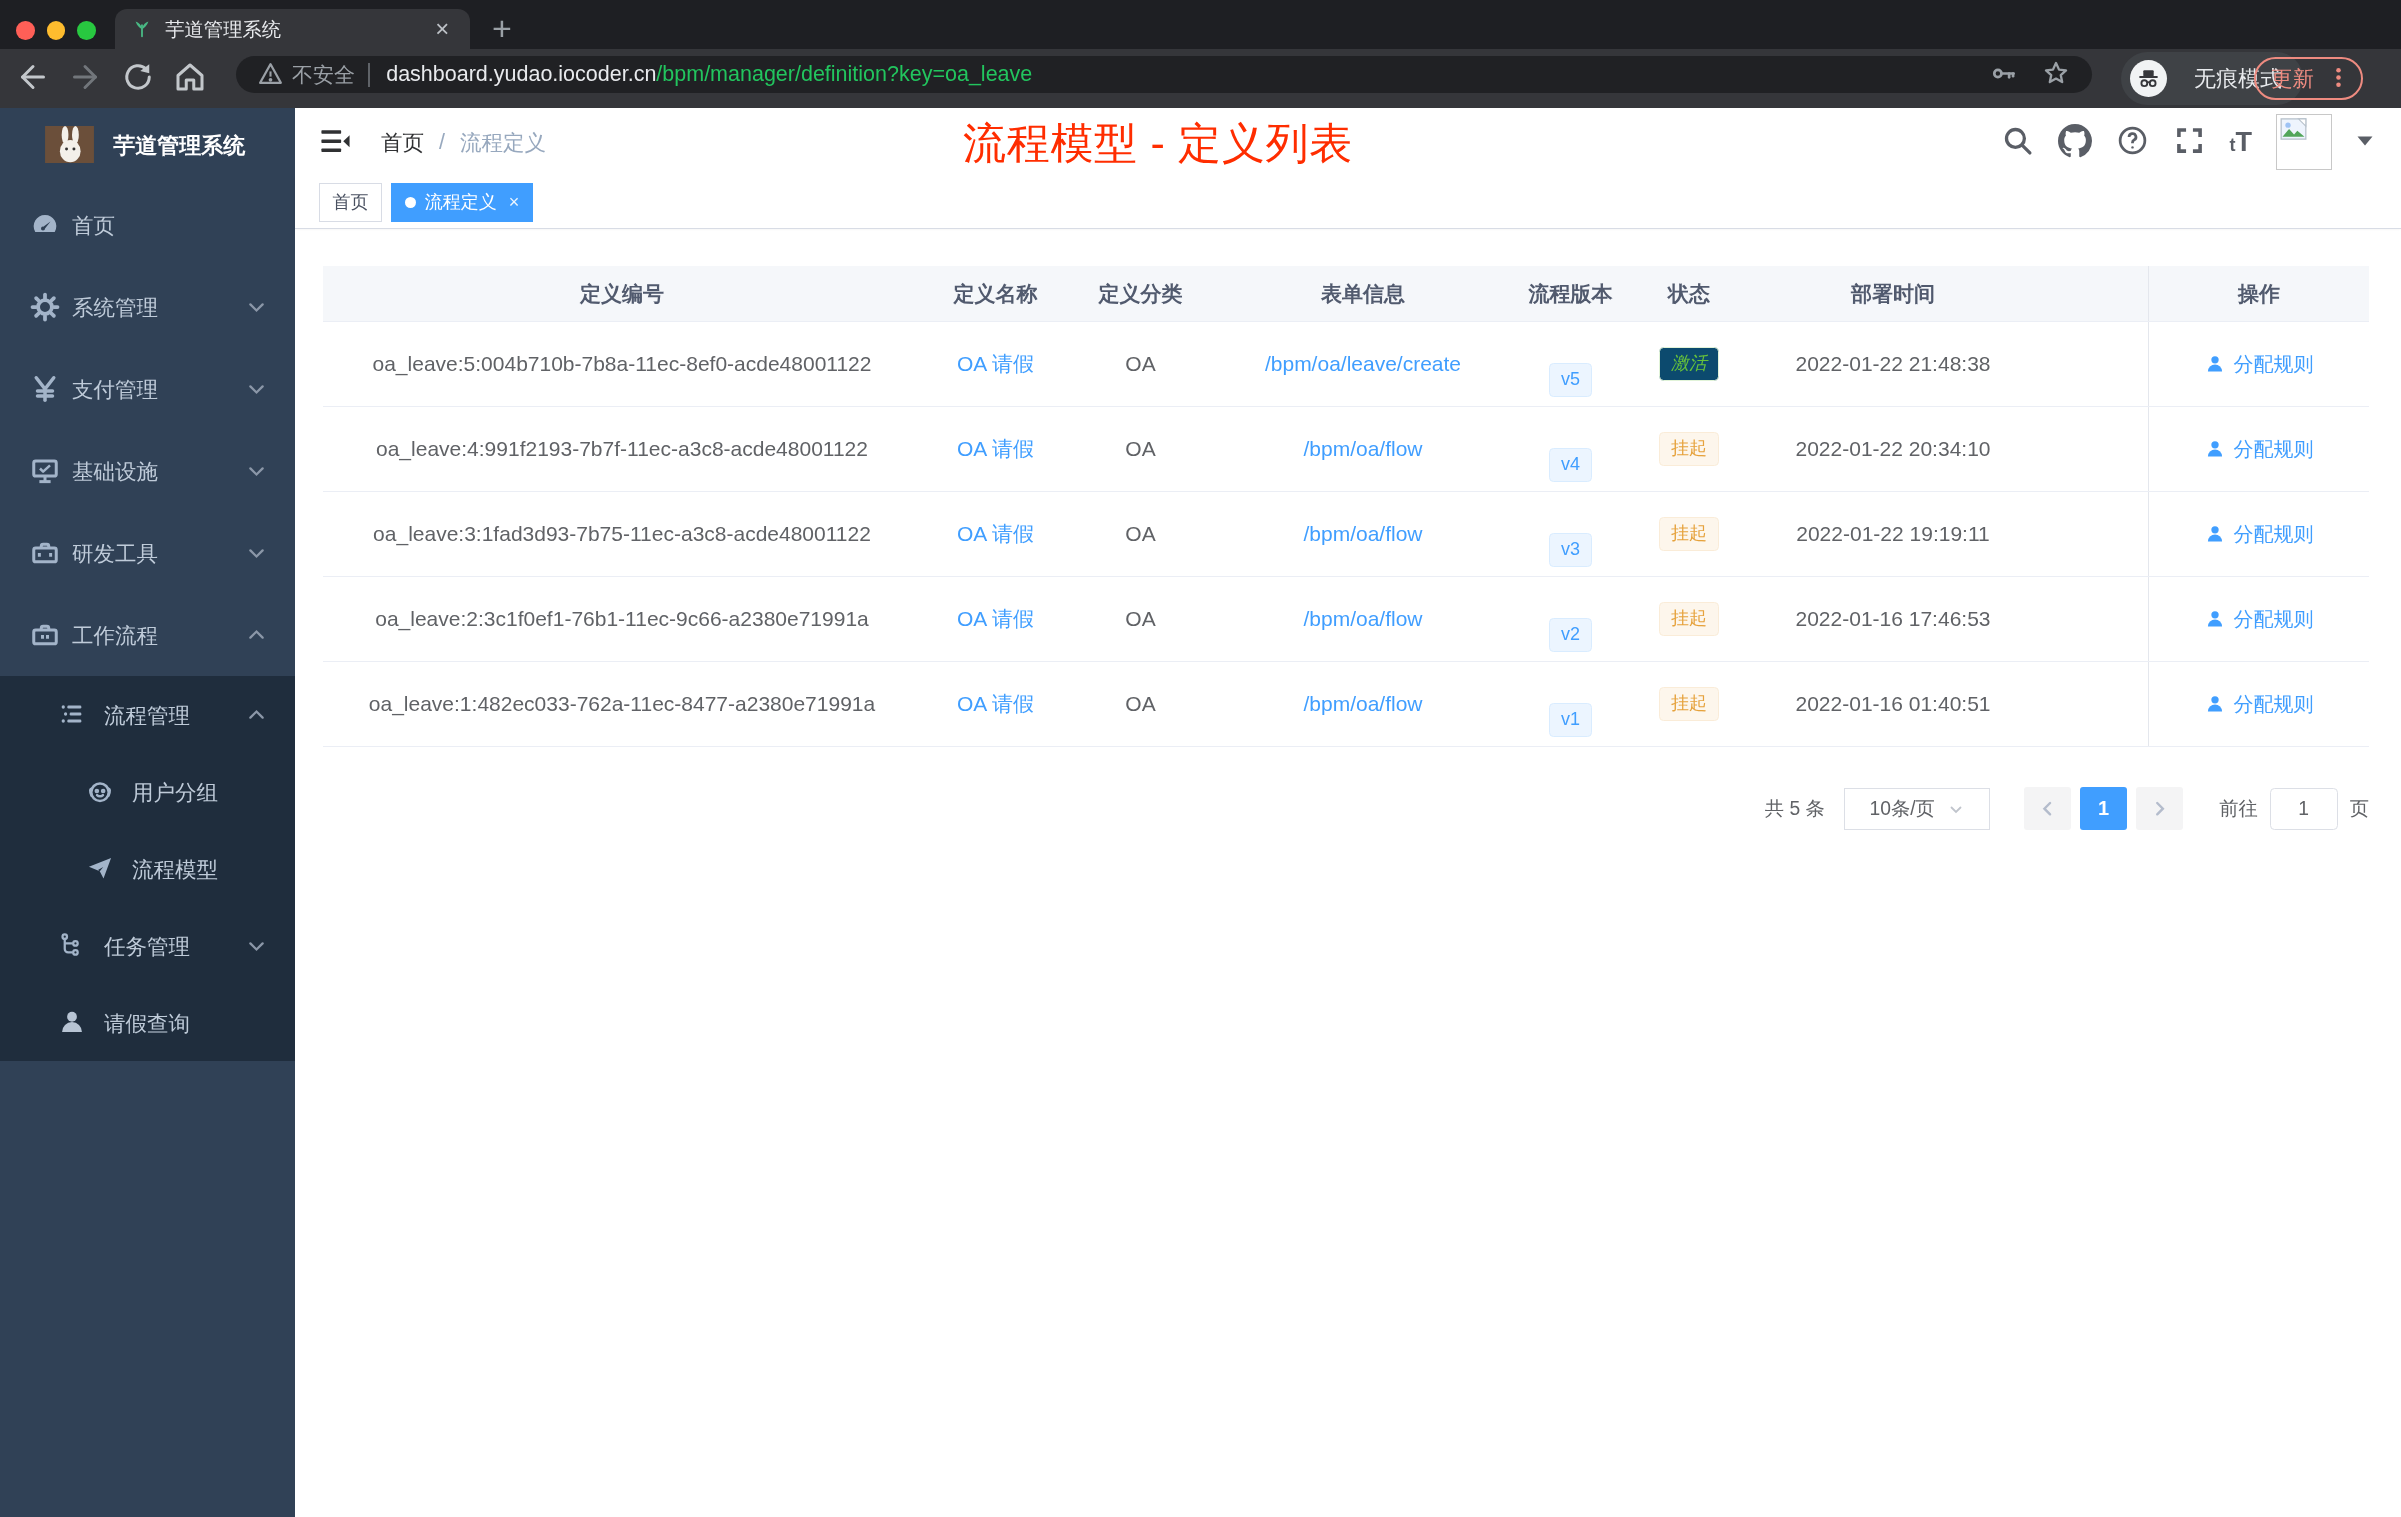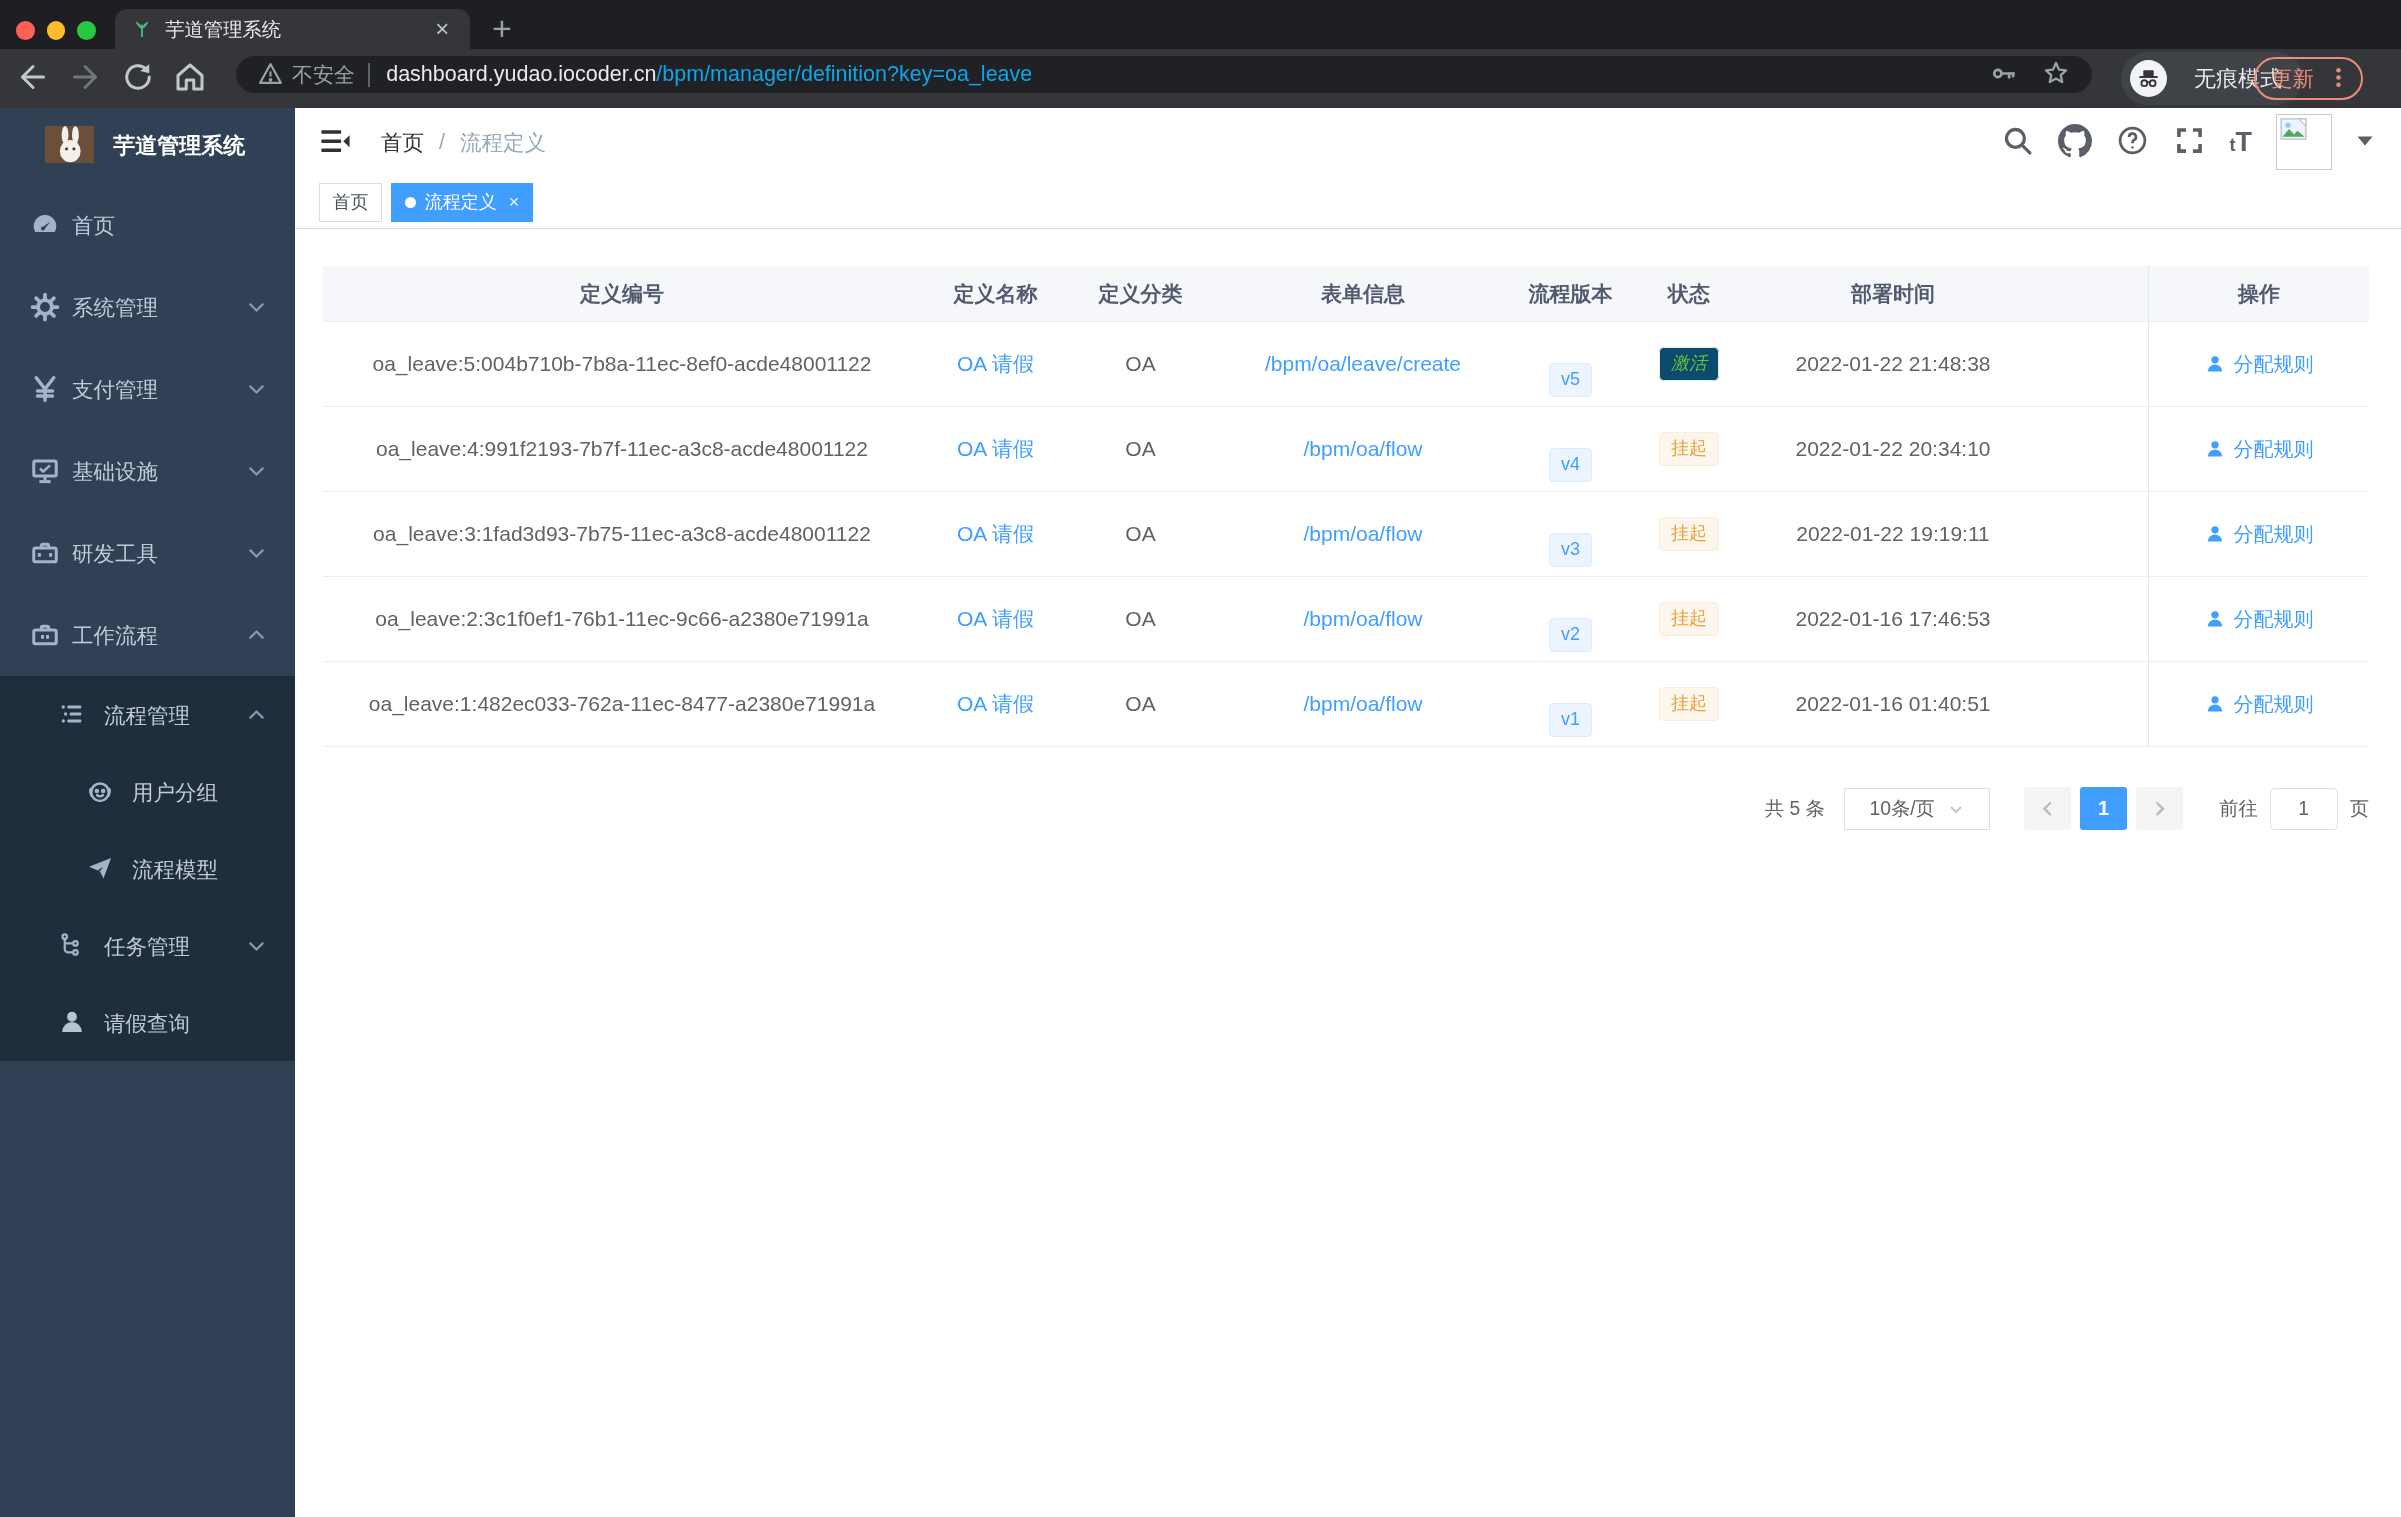--- a/index.html
+++ b/index.html
@@ -25,21 +25,21 @@
   .newtab { position:absolute; left:492px; top:10.4px; color:#9aa0a6; font-size:34px; font-weight:300; line-height:36px; }
 
   .toolbar { position:absolute; top:49px; left:0; right:0; height:59px; background:#35363a; }
   .nav-btns { position:absolute; left:15px; top:10.4px; display:flex; gap:16.3px; align-items:center; }
   .nav-btns svg { display:block; }
   .urlbar { position:absolute; left:236px; top:7.4px; width:1856px; height:37px; border-radius:22px;
             background:#202124; display:flex; align-items:center; padding:0 22px; }
   .sec-label { color:#9aa0a6; font-size:21px; margin:0 13.4px 0 9px; }
   .url-divider { width:1.5px; height:24px; background:#5f6368; margin-right:16.3px; }
   .url-host { color:#e8eaed; font-size:21.5px; }
-  .url-path { color:#0ea5e9; font-size:21.5px; }
+  .url-path { color:#22c55e; font-size:21.5px; }
   .url-right { margin-left:auto; display:flex; align-items:center; gap:25px; }
   .incog-badge { position:absolute; left:2121px; top:3px; height:53px; border-radius:27px; background:#3f4246;
                  display:flex; align-items:center; padding:0 21px 0 9px; gap:27px; }
   .incog-circle { width:37px; height:37px; border-radius:50%; background:#f1f3f4; display:flex; align-items:center; justify-content:center; }
   .incog-label { color:#e8eaed; font-size:22px; }
   .update-pill { position:absolute; left:2254px; top:8.2px; height:43px; border:2.2px solid #ee8b80; border-radius:22px;
                  display:flex; align-items:center; padding:0 10.4px 0 15px; gap:12px; }
   .update-label { color:#ee8b80; font-size:21.5px; }
 
   
@@ -427,20 +427,21 @@
               <rect x="2" y="19" width="28" height="5" rx="1"></rect>
               <rect x="2" y="32" width="28" height="5" rx="1"></rect>
               <polygon points="42,13 33,21.5 42,30"></polygon>
             </svg>
         </span>
         <span class="breadcrumb">
           <span class="crumb-home">首页</span>
           <span class="crumb-sep">/</span>
           <span class="crumb-current">流程定义</span>
         </span>
+        <span class="annotation">流程模型 - 定义列表</span>
         <span class="nav-tools">
           <span>
             <svg width="33" height="33" viewBox="0 0 24 24" fill="none" stroke="#5a5e66" stroke-width="2.4" stroke-linecap="round">
                 <circle cx="10.5" cy="10.5" r="6.5"></circle>
                 <line x1="15.5" y1="15.5" x2="21" y2="21"></line>
               </svg>
           </span>
           <span>
             <svg width="34" height="34" viewBox="0 0 16 16" fill="#5a5e66">
                 <path d="M8 0C3.58 0 0 3.58 0 8c0 3.54 2.29 6.53 5.47 7.59.4.07.55-.17.55-.38 0-.19-.01-.82-.01-1.49-2.01.37-2.53-.49-2.69-.94-.09-.23-.48-.94-.82-1.13-.28-.15-.68-.52-.01-.53.63-.01 1.08.58 1.23.82.72 1.21 1.87.87 2.33.66.07-.52.28-.87.51-1.07-1.78-.2-3.64-.89-3.64-3.95 0-.87.31-1.59.82-2.15-.08-.2-.36-1.02.08-2.12 0 0 .67-.21 2.2.82.64-.18 1.32-.27 2-.27s1.36.09 2 .27c1.53-1.04 2.2-.82 2.2-.82.44 1.1.16 1.92.08 2.12.51.56.82 1.27.82 2.15 0 3.07-1.87 3.75-3.65 3.95.29.25.54.73.54 1.48 0 1.07-.01 1.93-.01 2.2 0 .21.15.46.55.38A8.01 8.01 0 0 0 16 8c0-4.42-3.58-8-8-8z"></path>

